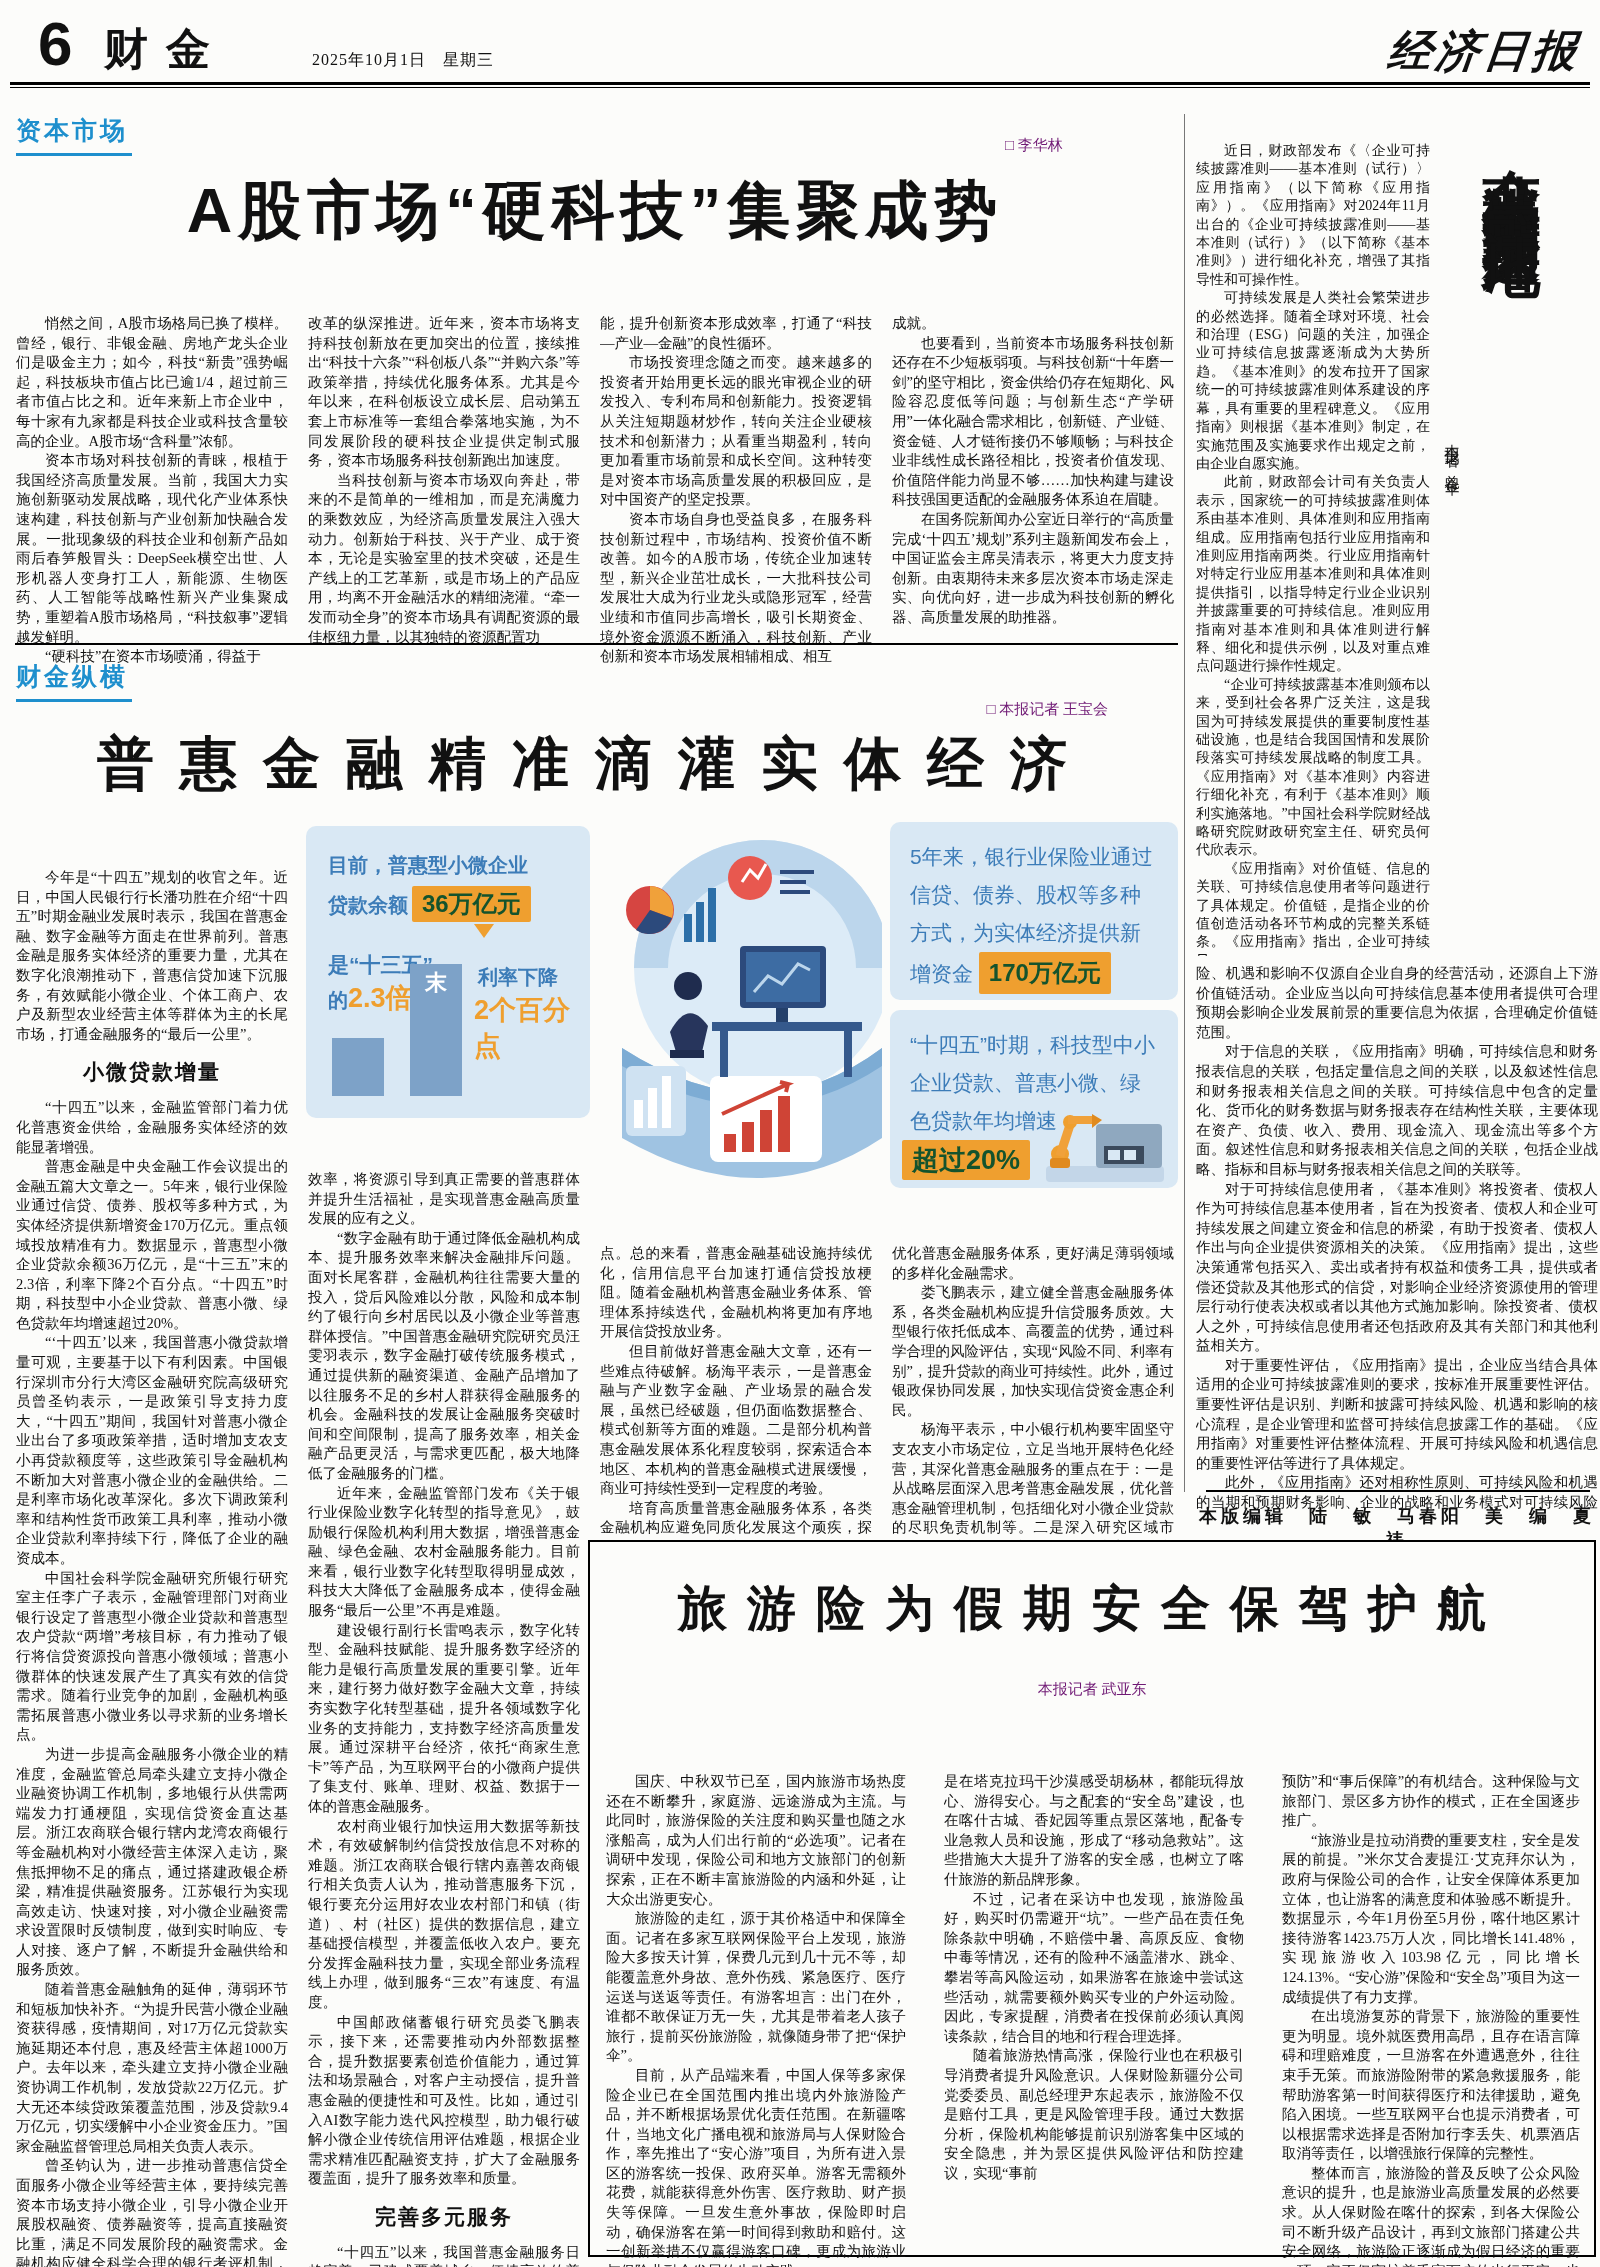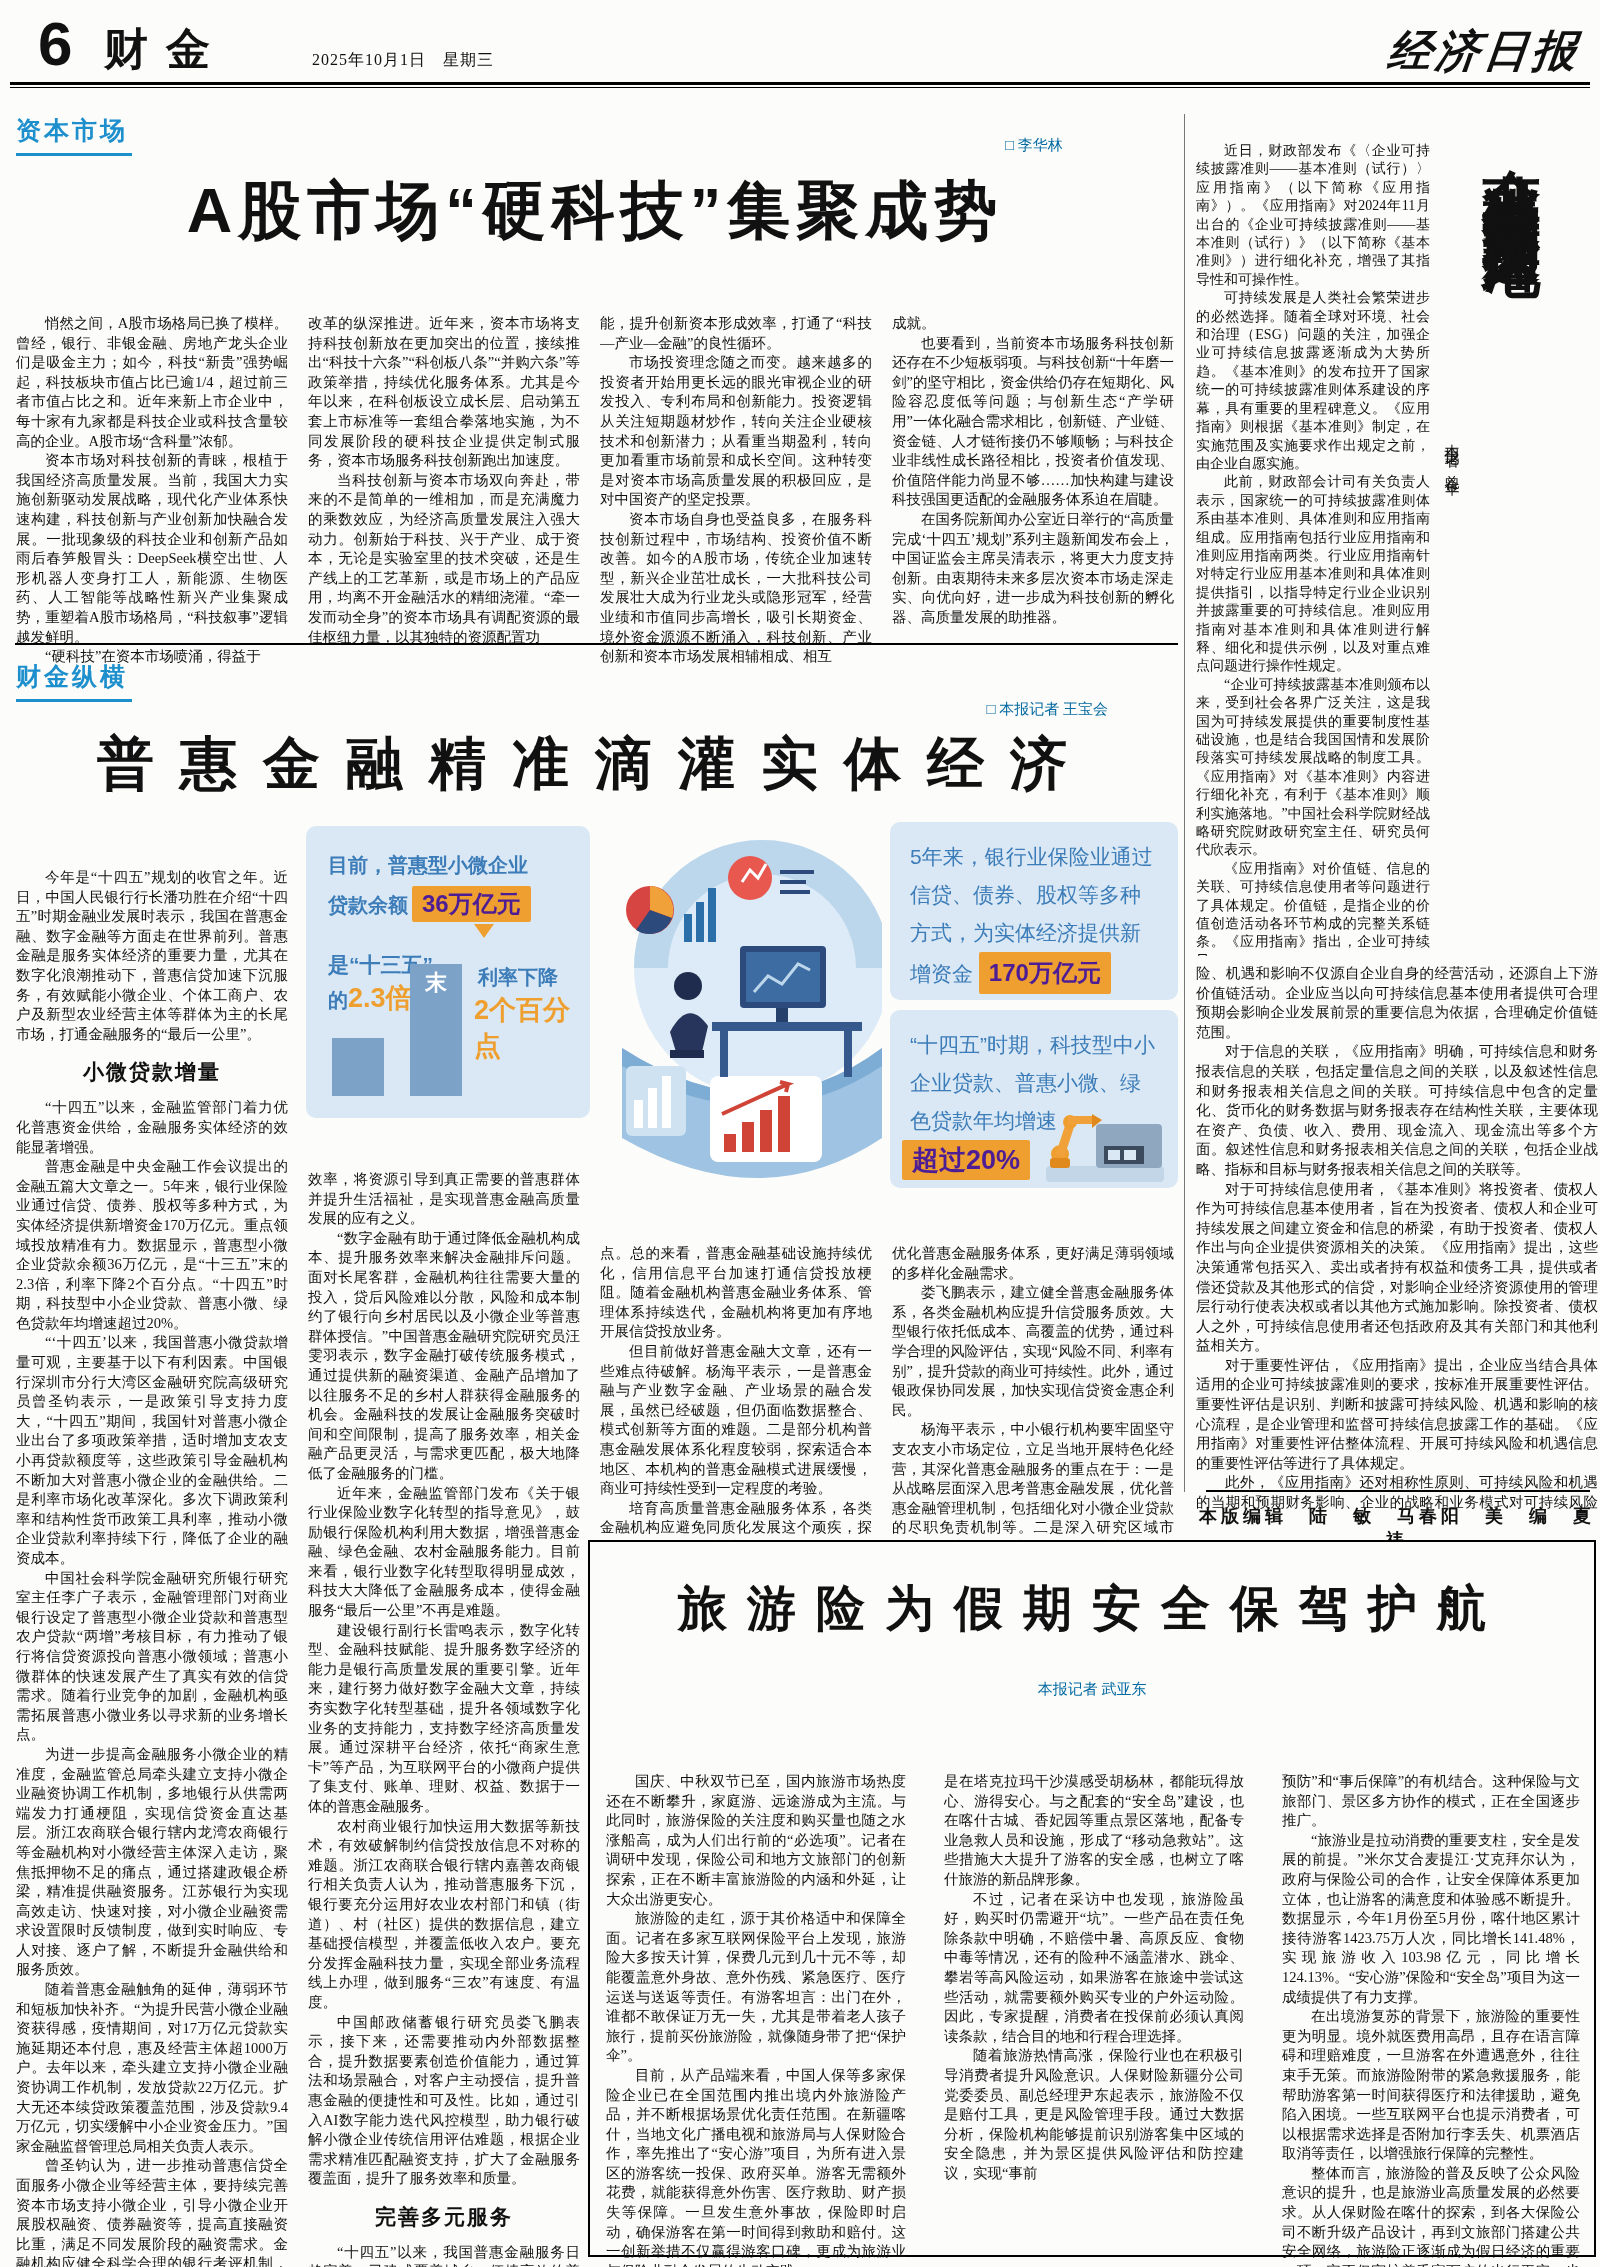--- a/index.html
+++ b/index.html
@@ -12,42 +12,42 @@
   .abs { position:absolute; }
   
   .pagenum { font-family:"Liberation Sans","DejaVu Sans",sans-serif; font-weight:bold; font-size:62px; }
   .secname { font-family:"Liberation Sans","DejaVu Sans",sans-serif; font-weight:bold; font-size:44px; letter-spacing:18px; }
   .dateline { font-size:16px; letter-spacing:1px; }
   .masthead { font-size:44px; font-weight:bold; font-style:italic; transform:skewX(-6deg); letter-spacing:4px; }
   .headrule { border-top:3px solid #000; border-bottom:1px solid #000; height:6px; }
   
   .tag { color:#1e8fcd; font-family:"Liberation Sans","DejaVu Sans",sans-serif; font-weight:bold;
          font-size:25px; letter-spacing:3px; border-bottom:3px solid #1e8fcd; padding:0 4px 6px 0; }
-  .byline { font-size:15px; color:#0369a1; }
+  .byline { font-size:15px; color:#701a75; }
   
   .hl1 { font-family:"Liberation Sans","DejaVu Sans",sans-serif; font-weight:900; font-size:63px;
          letter-spacing:6px; text-align:center; white-space:nowrap; }
   .hl2 { font-weight:bold; font-size:57px; letter-spacing:26px; text-align:center; white-space:nowrap; }
   .hl4 { font-weight:bold; font-size:49px; letter-spacing:20px; text-align:center; white-space:nowrap; }
   .hl3v { writing-mode:vertical-rl; text-orientation:upright; font-weight:bold; font-size:58px;
           letter-spacing:6px; line-height:1.0; }
   
   .col { overflow:hidden; text-align:justify;margin-top:48px; }
   .col p { font-size:14.5px; line-height:19.6px; text-indent:2em; }
   .col p.cont { text-indent:0; }
   .col p.sub { text-indent:0; text-align:center; font-family:"Liberation Sans","DejaVu Sans",sans-serif;
                font-weight:bold; font-size:21px; line-height:24px; margin:16px 0 14px; letter-spacing:2px; }
   .col.tight p { font-size:14px; line-height:18.4px; }
   .vline { width:1px; background:#777; }
   .thinrule { height:2px; background:#000; }
   
   .ig-panel { background:#d9e8f4; border-radius:10px; position:absolute; }
   .ig-blue { color:#3c7cb8; font-family:"Liberation Sans","DejaVu Sans",sans-serif; font-size:20px;
              font-weight:bold; line-height:34px; }
-  .ig-badge { display:inline-block; background:#ef9f2f; color:#4c1d95; font-weight:bold; font-size:24px;
+  .ig-badge { display:inline-block; background:#ef9f2f; color:#14532d; font-weight:bold; font-size:24px;
               padding:2px 10px; border-radius:2px; font-family:"Liberation Sans","DejaVu Sans",sans-serif; }
   .ig-orange { color:#ef9f2f; font-weight:bold; font-size:27px; font-family:"Liberation Sans","DejaVu Sans",sans-serif; }
   .ig-bar { position:absolute; background:#7da2c8; width:52px; }
   .ig-tri { position:absolute; width:0; height:0; border-left:10px solid transparent;
             border-right:10px solid transparent; border-top:14px solid #ef9f2f; }
   
   .boxart { border:2px solid #000; background:#fcfcfa; }
   .center { text-align:center; }
   .editors { font-weight:bold; font-size:18px; letter-spacing:4px; text-align:center; }
   .vbyline { writing-mode:vertical-rl; text-orientation:upright; font-size:15px; letter-spacing:3px; }

